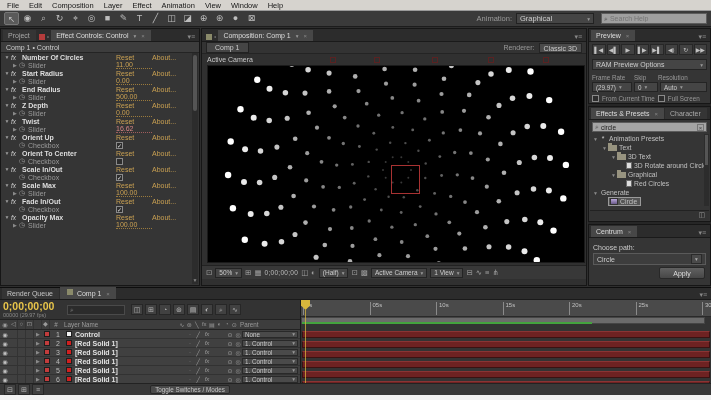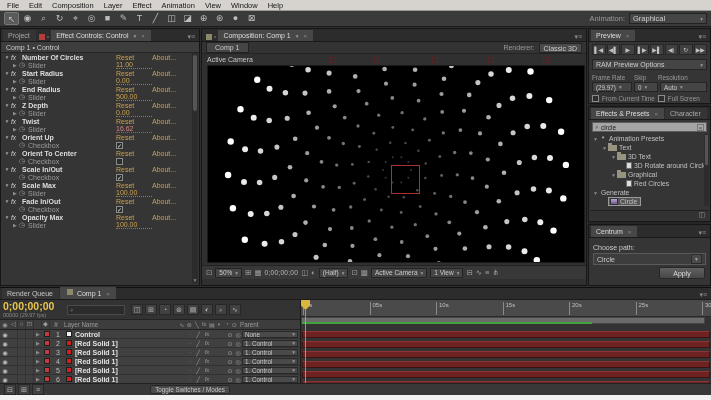--- a/index.html
+++ b/index.html
@@ -213,20 +213,24 @@
         <span class="tool">◪</span>
         <span class="tool">⊕</span>
         <span class="tool">⊛</span>
         <span class="tool">●</span>
         <span class="tool">⊠</span>
       </span>
     <span class="ws-label">Animation:</span>
     <span class="ws-select">
       <span>Graphical</span>
       <span class="ddarrow">▾</span>
+    </span>
+    <span class="search-help">
+      <span class="mag">⌕</span>
+      <input placeholder="Search Help" style="">
     </span>
   </div>
 
   <div class="panel left">
     <div class="tabbar">
       <span class="tab">Project</span>
       <span class="chipicon"></span>
       <span class="lockicon">°</span>
       <span class="tab active">
         <span>Effect Controls: Control</span>

